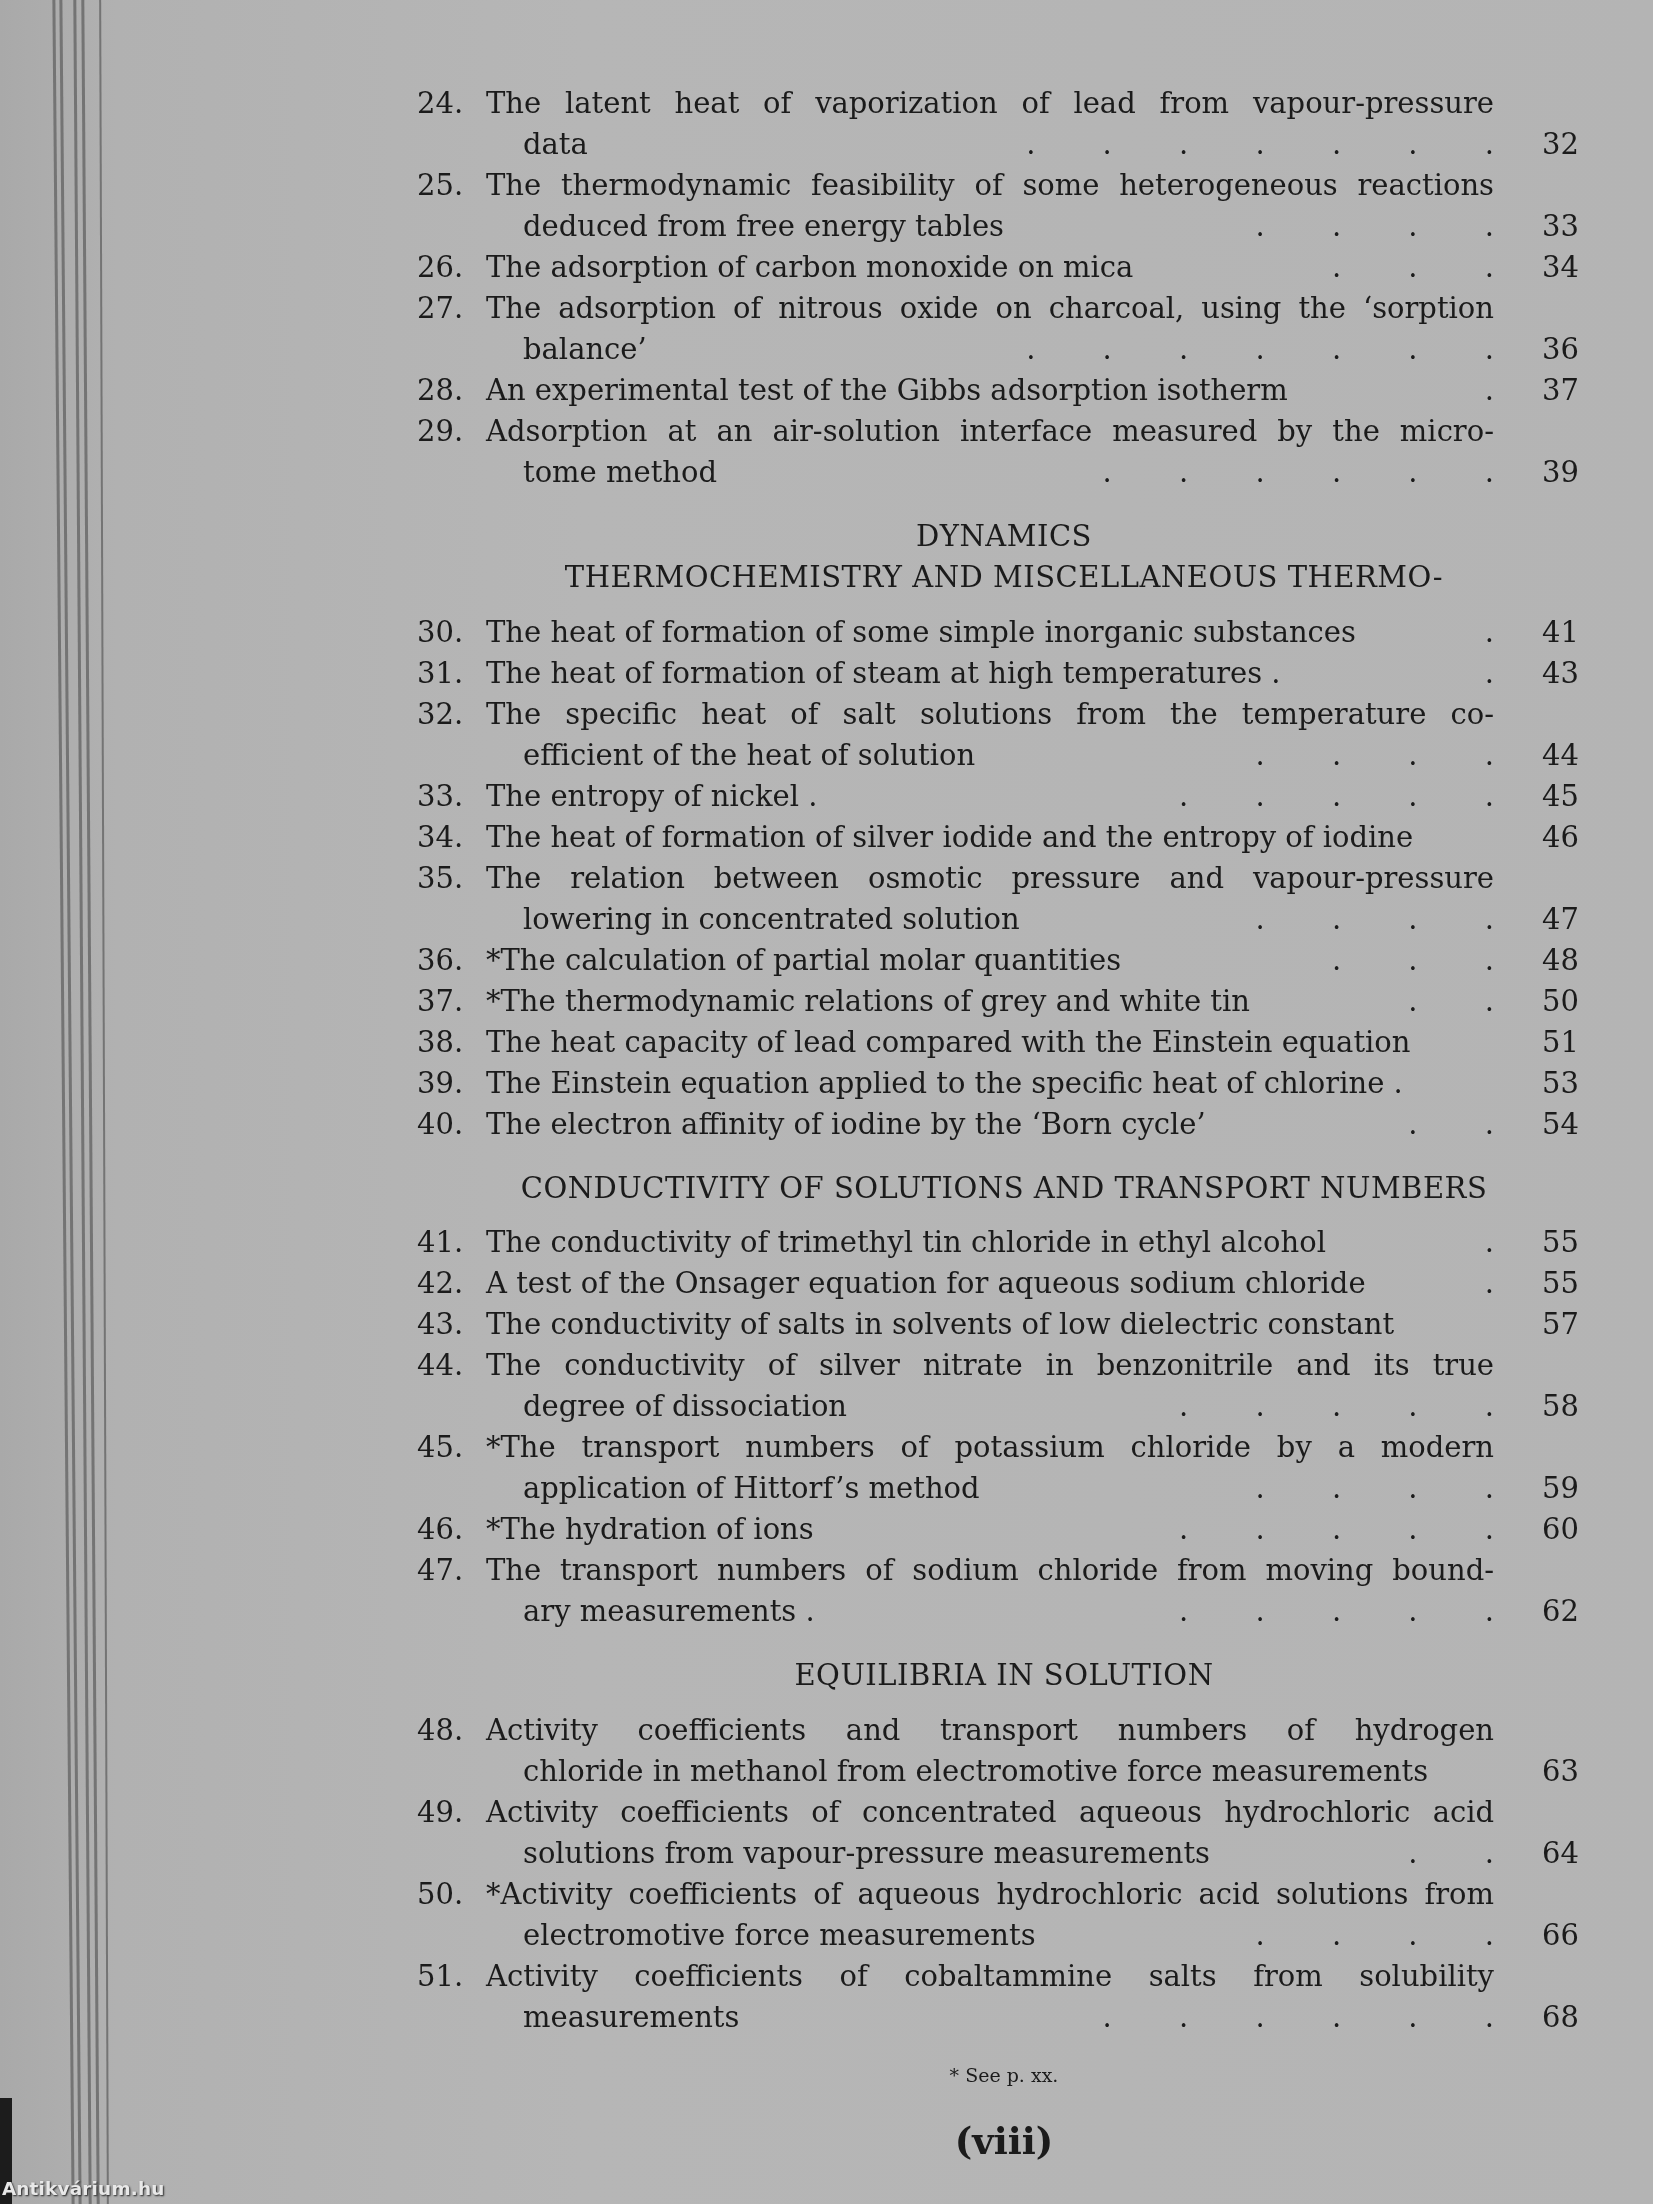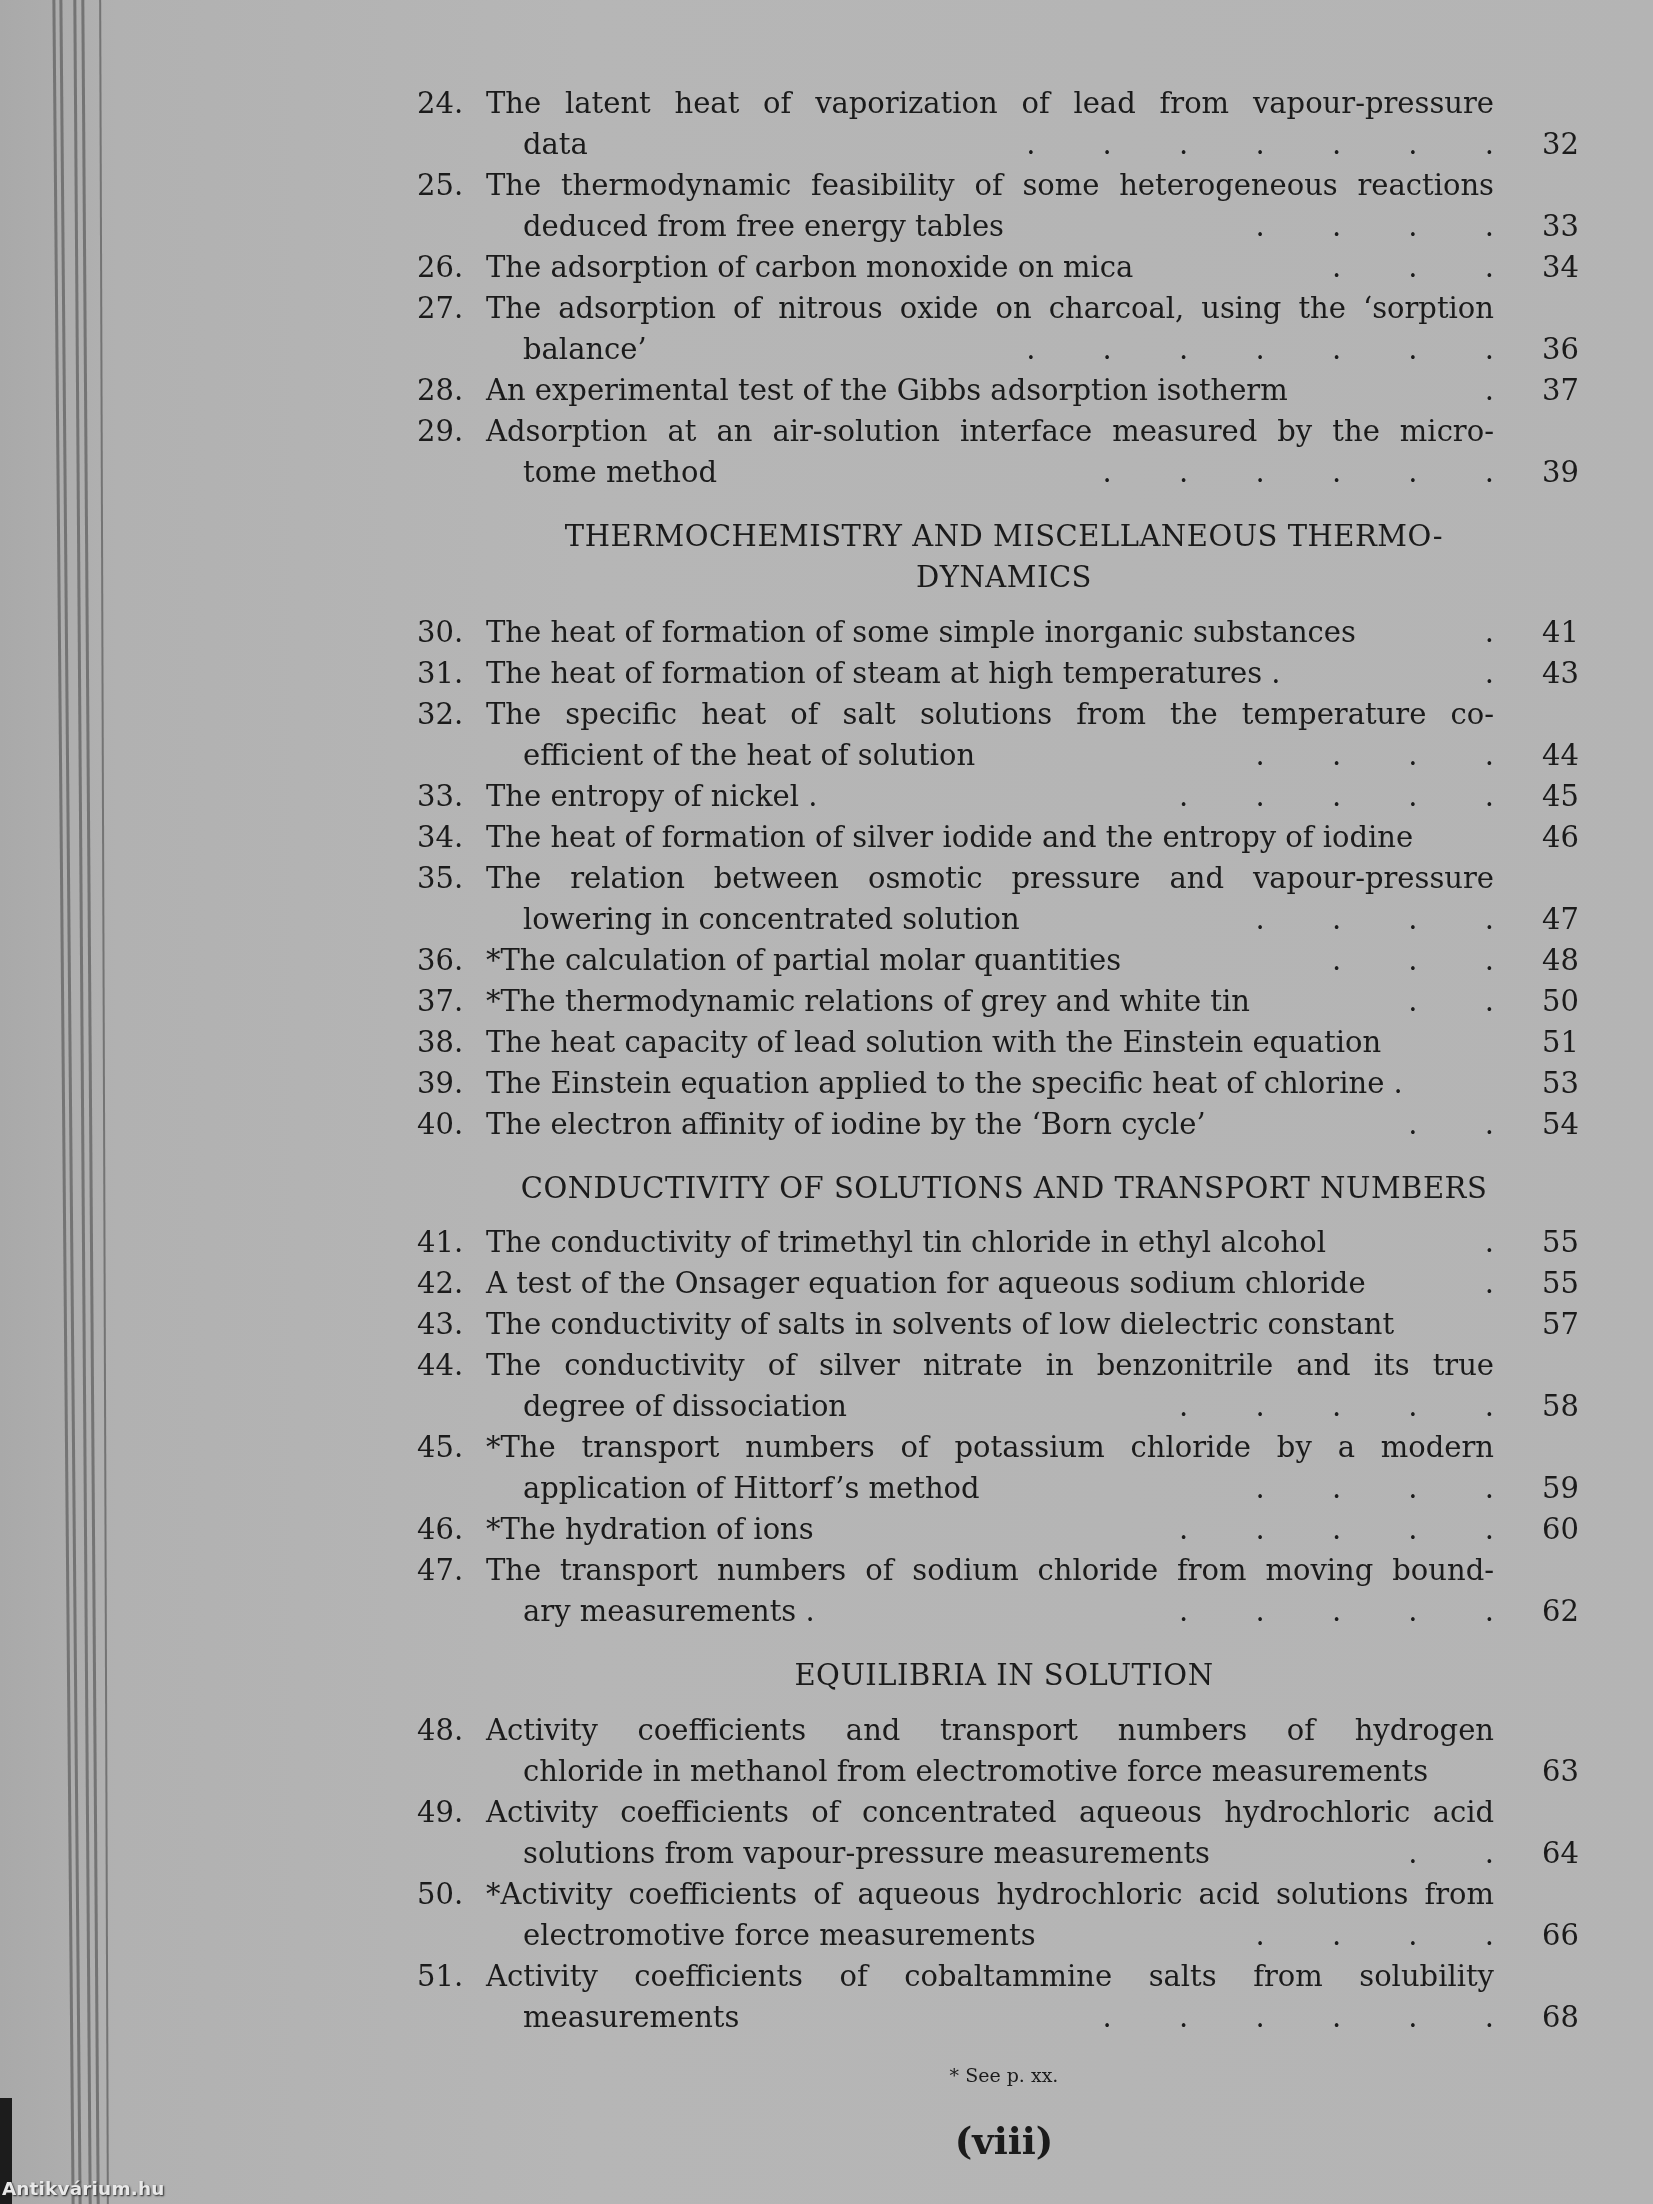--- a/index.html
+++ b/index.html
@@ -167,22 +167,22 @@
       <span class="page">37</span>
     </div>
     <div class="entry">
       <span class="num">29.</span>
       <span class="line1">Adsorption at an air-solution interface measured by the micro-</span>
       <span class="line2">tome method</span>
       <span class="dots">.   .   .   .   .   .</span>
       <span class="page">39</span>
     </div>
     <div class="section-heading">
+      <div>DYNAMICS</div>
       <div>THERMOCHEMISTRY AND MISCELLANEOUS THERMO-</div>
-      <div>DYNAMICS</div>
     </div>
     <div class="entry">
       <span class="num">30.</span>
       <span class="line1 single">The heat of formation of some simple inorganic substances</span>
       <span class="dots">.</span>
       <span class="page">41</span>
     </div>
     <div class="entry">
       <span class="num">31.</span>
       <span class="line1 single">The heat of formation of steam at high temperatures .</span>
@@ -221,21 +221,21 @@
       <span class="page">48</span>
     </div>
     <div class="entry">
       <span class="num">37.</span>
       <span class="line1 single">*The thermodynamic relations of grey and white tin</span>
       <span class="dots">.   .</span>
       <span class="page">50</span>
     </div>
     <div class="entry">
       <span class="num">38.</span>
-      <span class="line1 single">The heat capacity of lead solution with the Einstein equation</span>
+      <span class="line1 single">The heat capacity of lead compared with the Einstein equation</span>
       <span class="page">51</span>
     </div>
     <div class="entry">
       <span class="num">39.</span>
       <span class="line1 single">The Einstein equation applied to the specific heat of chlorine .</span>
       <span class="page">53</span>
     </div>
     <div class="entry">
       <span class="num">40.</span>
       <span class="line1 single">The electron affinity of iodine by the ‘Born cycle’</span>

